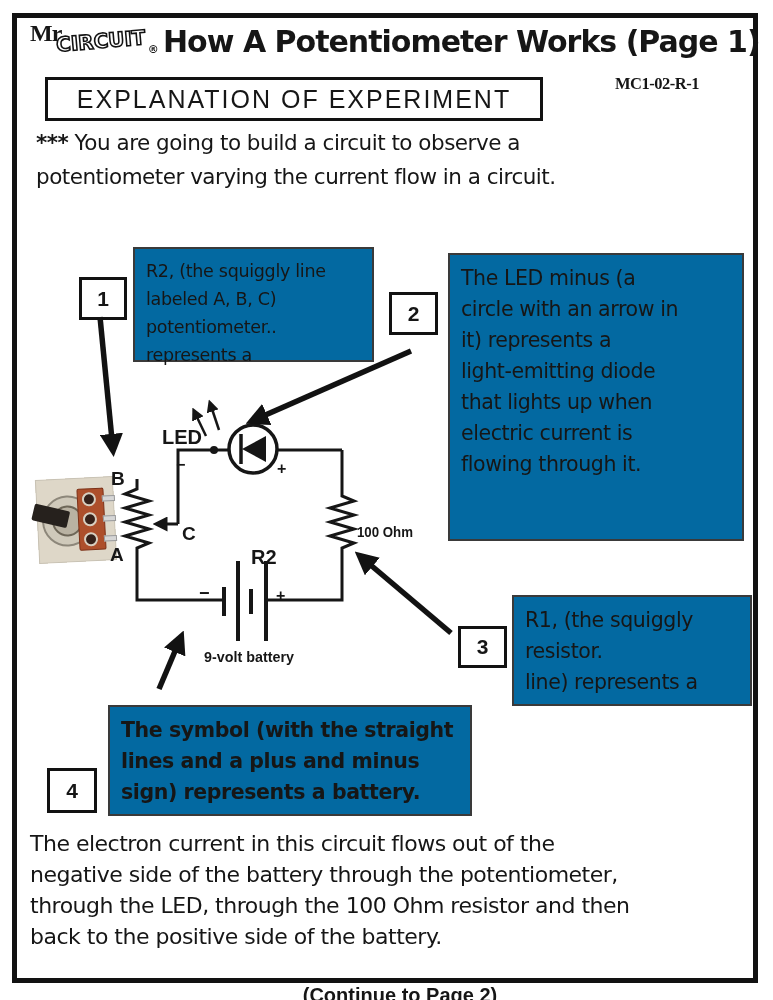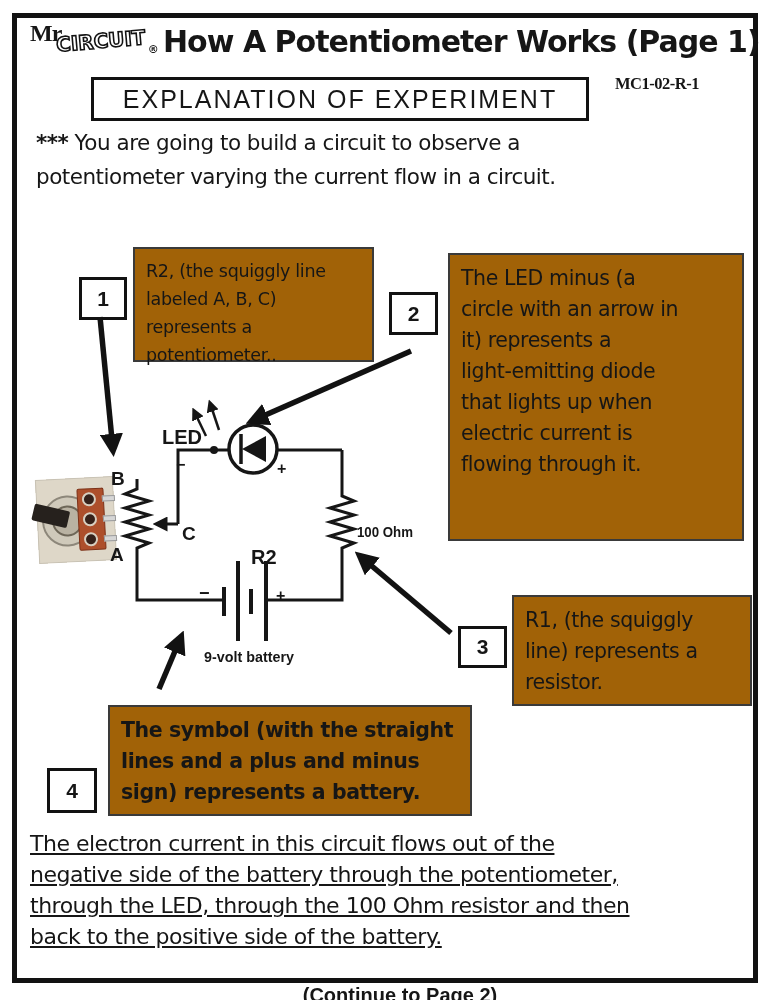--- a/index.html
+++ b/index.html
@@ -8,31 +8,31 @@
   .frame{position:absolute;left:12px;top:13px;width:736px;height:960px;border:5px solid #121212;}
   .abs{position:absolute;}
 
   
   .logo-mr{font-family:Liberation Serif, serif;font-weight:700;font-size:24px;letter-spacing:-1px;margin-top:44px;}
   .logo-circuit{font-family:"DejaVu Sans",sans-serif;font-weight:700;font-size:20px;
       color:#fff;-webkit-text-stroke:1.6px #121212;letter-spacing:0px;display:inline-block;
       transform:rotate(-5deg);}
   .logo-reg{font-size:11px;font-weight:700;}
   .page-title{font-weight:600;font-size:30px;letter-spacing:-1px;white-space:nowrap;}
-  .section-box{border:3px solid #121212;display:flex;align-items:center;justify-content:center;margin-left:46px;}
+  .section-box{border:3px solid #121212;display:flex;align-items:center;justify-content:center;}
   .section-title{font-family:"Liberation Sans",sans-serif;font-size:25px;letter-spacing:2px;white-space:nowrap;}
   .doc-code{font-family:Liberation Serif, serif;font-weight:700;font-size:16.5px;letter-spacing:-0.5px;}
 
   
   .bodyline{font-size:21.5px;letter-spacing:-0.5px;white-space:nowrap;line-height:34px;}
-  .footline{font-size:22px;letter-spacing:-0.5px;white-space:nowrap;line-height:31px;text-decoration:underline;}
+  .footline{font-size:22px;letter-spacing:-0.5px;white-space:nowrap;line-height:31px;}
   .continue{font-family:"Liberation Sans",sans-serif;font-weight:700;font-size:20px;text-align:center;}
 
   
-  .callout{border:2px solid #3a3a3a;background:#a16207;padding:8px 11px;}
+  .callout{border:2px solid #3a3a3a;background:#0369a1;padding:8px 11px;}
   .callout .cl{font-size:20.5px;letter-spacing:-0.4px;white-space:nowrap;line-height:31px;}
   .callout.small .cl{font-size:17.5px;line-height:28px;letter-spacing:-0.3px;}
   .numbox{border:3px solid #121212;background:#fff;display:flex;align-items:center;justify-content:center;
           font-family:"Liberation Sans",sans-serif;font-weight:700;font-size:21px;}
 
   
   .photo{background:#ded7c8;transform:rotate(-3deg);box-shadow:0 0 0 1px #c8c2b4 inset;}
   .pot-ring{position:absolute;left:5px;top:17px;width:47px;height:47px;border-radius:50%;
             background:#cfc9ba;border:2px solid #8d877a;}
   .pot-ring-inner{position:absolute;left:8px;top:8px;width:27px;height:27px;border-radius:50%;
@@ -70,38 +70,38 @@
 
 
   <div class="abs numbox" style="left:79px;top:277px;width:42px;height:37px;">1</div>
   <div class="abs numbox" style="left:389px;top:292px;width:43px;height:37px;">2</div>
   <div class="abs numbox" style="left:458px;top:626px;width:43px;height:36px;">3</div>
   <div class="abs numbox" style="left:47px;top:768px;width:44px;height:39px;">4</div>
 
   <div class="abs callout small" style="left:133px;top:247px;width:215px;height:95px;">
     <div class="cl">R2, (the squiggly line</div>
     <div class="cl">labeled A, B, C)</div>
+    <div class="cl">potentiometer..</div>
     <div class="cl">represents a</div>
-    <div class="cl">potentiometer..</div>
   </div>
 
   <div class="abs callout" style="left:448px;top:253px;width:270px;height:268px;">
     <div class="cl">The LED minus (a</div>
     <div class="cl">circle with an arrow in</div>
     <div class="cl">it) represents a</div>
     <div class="cl">light-emitting diode</div>
     <div class="cl">that lights up when</div>
     <div class="cl">electric current is</div>
     <div class="cl">flowing through it.</div>
   </div>
 
   <div class="abs callout" style="left:512px;top:595px;width:214px;height:91px;">
     <div class="cl">R1, (the squiggly</div>
+    <div class="cl">resistor.</div>
     <div class="cl">line) represents a</div>
-    <div class="cl">resistor.</div>
   </div>
 
   <div class="abs callout" style="left:108px;top:705px;width:338px;height:91px;font-weight:bold;">
     <div class="cl">The symbol (with the straight</div>
     <div class="cl">lines and a plus and minus</div>
     <div class="cl">sign) represents a battery.</div>
   </div>
 
   <div class="abs photo" style="left:37px;top:478px;width:78px;height:84px;">
     <div class="pot-ring">

